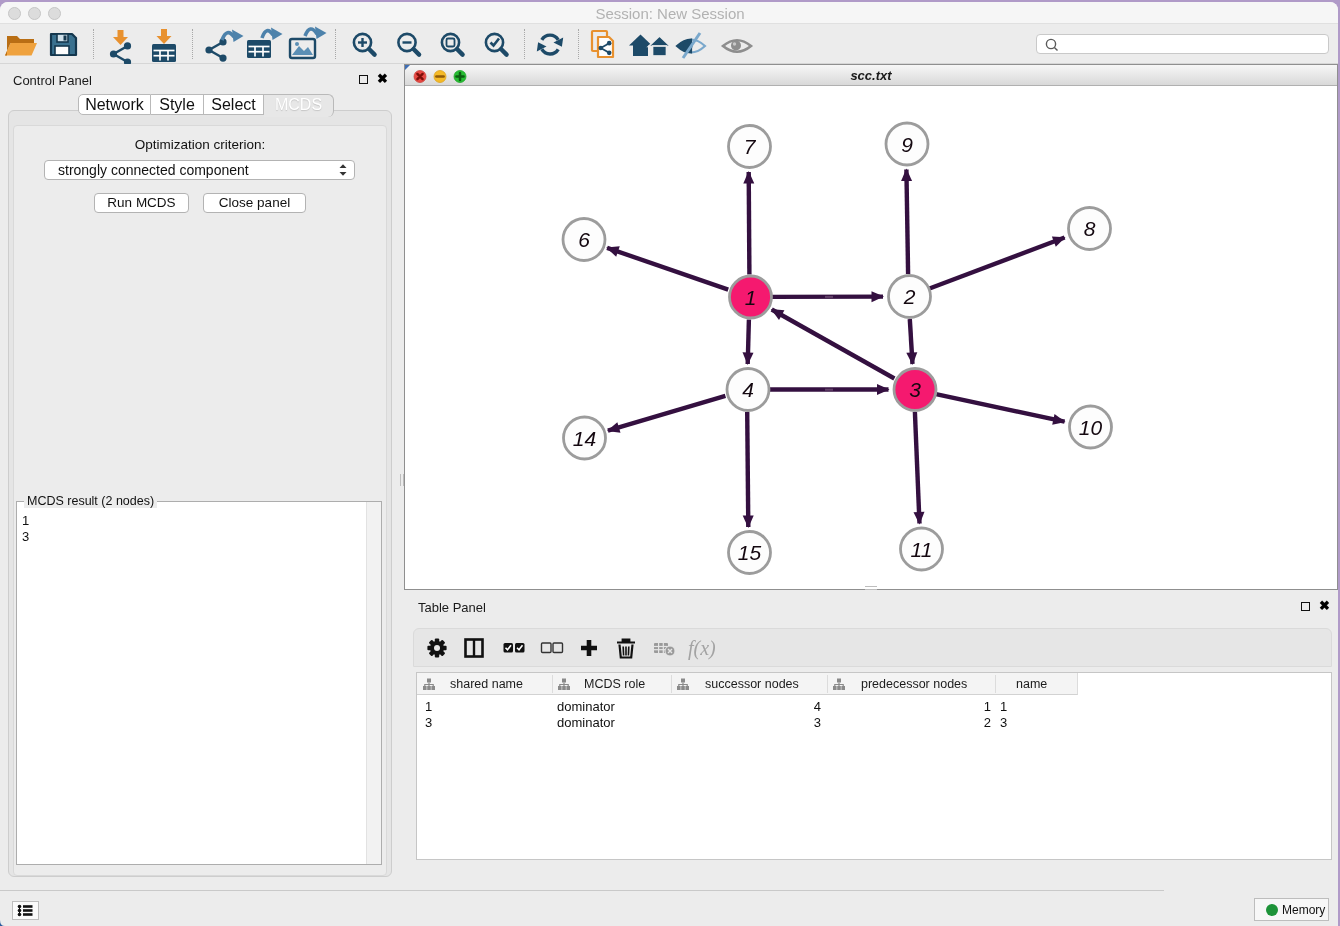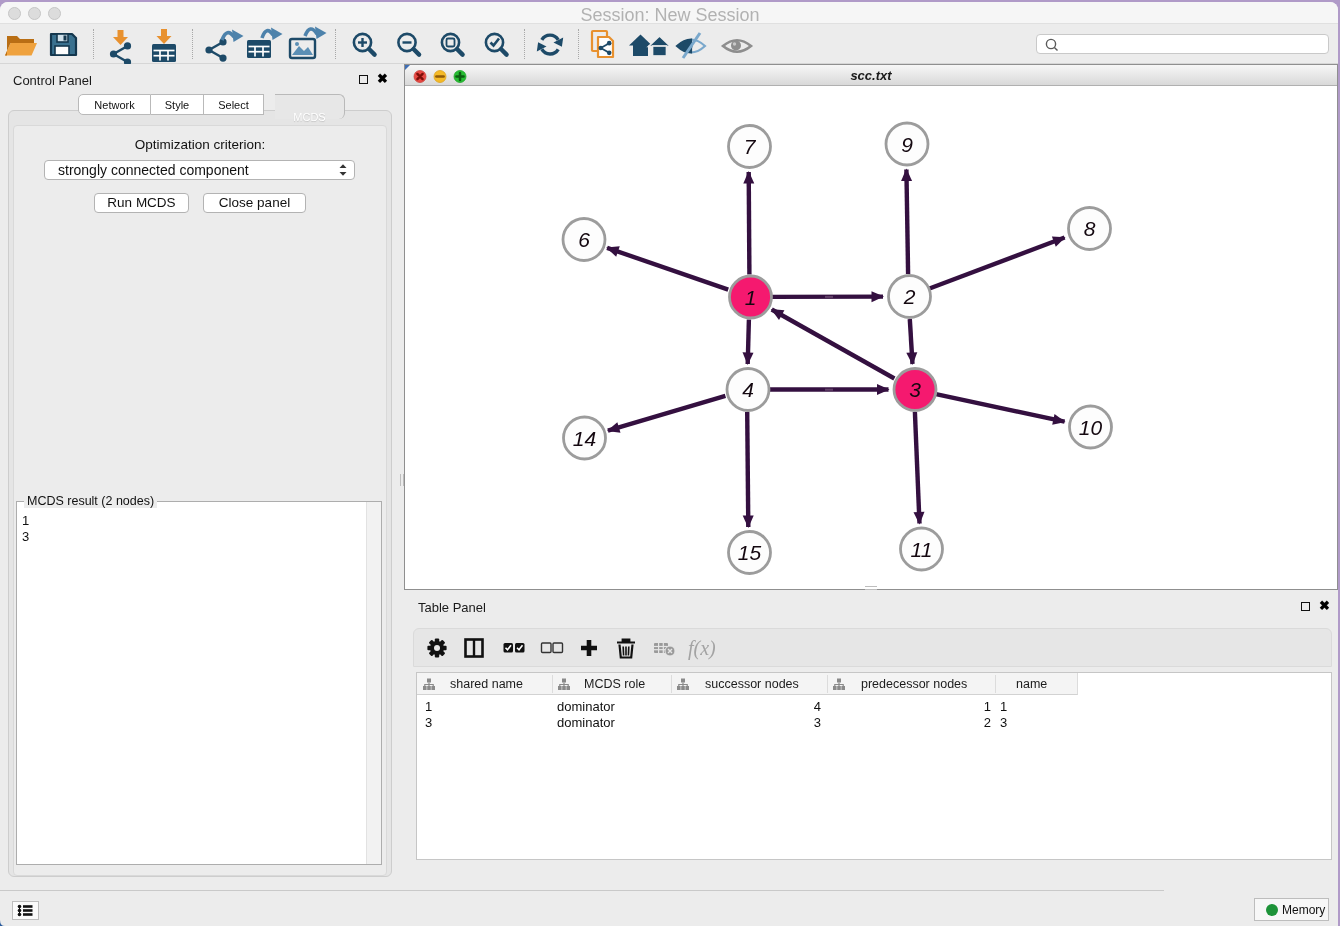--- a/index.html
+++ b/index.html
@@ -2,31 +2,31 @@
 <html><head>
 <meta charset="utf-8">
 <style>
 * { margin:0; padding:0; box-sizing:border-box; }
 html,body { width:1340px; height:926px; overflow:hidden; }
 body { font-family:"Liberation Sans", sans-serif; background:#b09ac8; position:relative; }
 #app { position:absolute; left:0; top:2px; width:1338px; height:924px; background:#ececec; border-radius:8px 8px 0 0; }
 
 #titlebar { position:absolute; left:0; top:2px; width:1338px; height:22px; background:#f6f6f6; border-radius:8px 8px 0 0; border-bottom:1px solid #e0e0e0;}
 .tl { position:absolute; top:5px; width:13px; height:13px; border-radius:50%; background:#dcdcdc; border:1px solid #c6c6c6; }
-#title-text { position:absolute; top:3px; left:570px; width:200px; text-align:center; color:#b2b2b2; font-size:18px; }
+#title-text { position:absolute; top:3px; left:570px; width:200px; text-align:center; color:#b2b2b2; font-size:15px; }
 
 #toolbar { position:absolute; left:0; top:24px; width:1338px; height:40px; background:#ececec; border-bottom:1px solid #d6d6d6; }
 .sep { position:absolute; top:5px; height:30px; width:0; border-left:1px dotted #a8a8a8; }
 #searchbox { position:absolute; left:1036px; top:34px; width:293px; height:20px; background:#fff; border:1px solid #c9c9c9; border-radius:4px; }
 
 #cp-title { position:absolute; left:13px; top:73px; font-size:13px; color:#1a1a1a; }
 .float-ic { position:absolute; width:9px; height:9px; border:1.5px solid #111; background:transparent; }
 .close-x { position:absolute; font-size:13px; font-weight:bold; color:#000; }
 #cp-tabs { position:absolute; left:78px; top:94px; height:21px; display:flex; z-index:5; }
-.cptab { height:21px; background:#fff; border:1px solid #b9b9b9; border-left:none; font-size:11px; color:#111; text-align:center; line-height:20px; padding:0 14px; }
+.cptab { height:21px; background:#fff; border:1px solid #b9b9b9; border-left:none; font-size:16px; color:#111; text-align:center; line-height:20px; padding:0 14px; }
 .cptab.first { border-left:1px solid #b9b9b9; border-radius:5px 0 0 5px; }
 .cptab.last { border-radius:0 5px 5px 0; }
 .cptab.sel { background:#e7e7e7; color:#fff; text-shadow:0 1px 1px #c4c4c4; border-bottom:none; height:23px; border-radius:0 6px 6px 0; }
 #cp-outer { position:absolute; left:8px; top:110px; width:384px; height:767px; background:#e5e5e5; border:1px solid #cdcdcd; border-radius:6px; }
 #cp-inner { position:absolute; left:13px; top:125px; width:374px; height:751px; background:#ececec; border:1px solid #d9d9d9; border-radius:4px; }
 #opt-label { position:absolute; left:0; top:137px; width:400px; text-align:center; font-size:13.5px; color:#111; }
 #combo { position:absolute; left:44px; top:160px; width:311px; height:20px; background:#fff; border:1px solid #b3b3b3; border-radius:4px; font-size:14px; color:#111; line-height:18px; padding-left:13px; }
 .btn { position:absolute; height:20px; background:#fff; border:1px solid #b3b3b3; border-radius:4px; font-size:13.5px; color:#111; text-align:center; line-height:18px; }
 #fieldset { position:absolute; left:16px; top:501px; width:366px; height:364px; background:#fff; border:1px solid #adadad; }
 #fs-legend { position:absolute; left:24px; top:494px; font-size:12.5px; color:#111; background:#ececec; padding:0 3px; }
@@ -170,21 +170,21 @@
 
 <div id="cp-title">Control Panel</div>
 <div class="float-ic" style="left:359px; top:75px;"></div>
 <div class="close-x" style="left:377px; top:71px;">✖</div>
 <div id="cp-outer"></div>
 <div id="cp-inner"></div>
 <div id="cp-tabs">
   <div class="cptab first" style="width:73px;padding:0;">Network</div>
   <div class="cptab" style="width:53px;padding:0;">Style</div>
   <div class="cptab" style="width:60px;padding:0;">Select</div>
-  <div class="cptab sel last" style="width:70px;padding:12px;margin-left:11px;">MCDS</div>
+  <div class="cptab sel last" style="width:70px;padding:0;">MCDS</div>
 </div>
 <div id="opt-label">Optimization criterion:</div>
 <div id="combo">strongly connected component<svg width="10" height="14" viewBox="0 0 10 14" style="position:absolute;right:6px;top:2px;">
       <path d="M1.5,5 L5,1.2 L8.5,5 z" fill="#333"></path>
       <path d="M1.5,9 L5,12.8 L8.5,9 z" fill="#333"></path>
     </svg></div>
 <div class="btn" style="left:94px; top:193px; width:95px;">Run MCDS</div>
 <div class="btn" style="left:203px; top:193px; width:103px;">Close panel</div>
 <div id="fieldset">
   <div style="position:absolute; left:5px; top:11px; font-size:13px; color:#111;">1</div>

